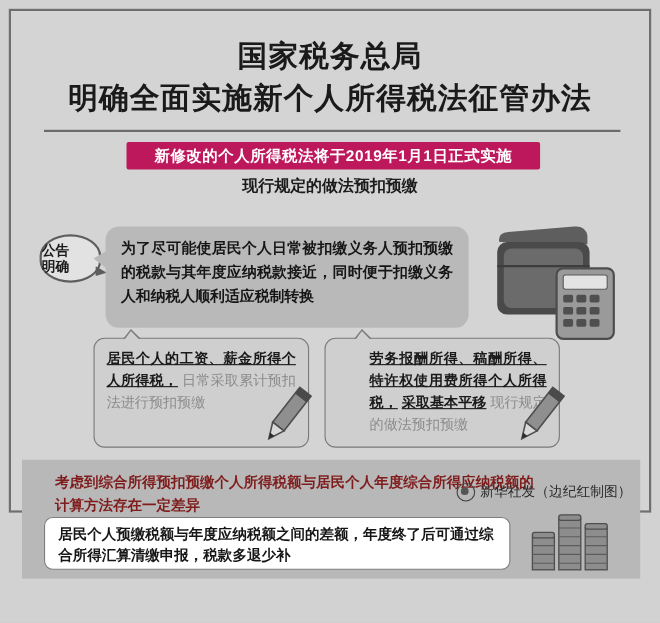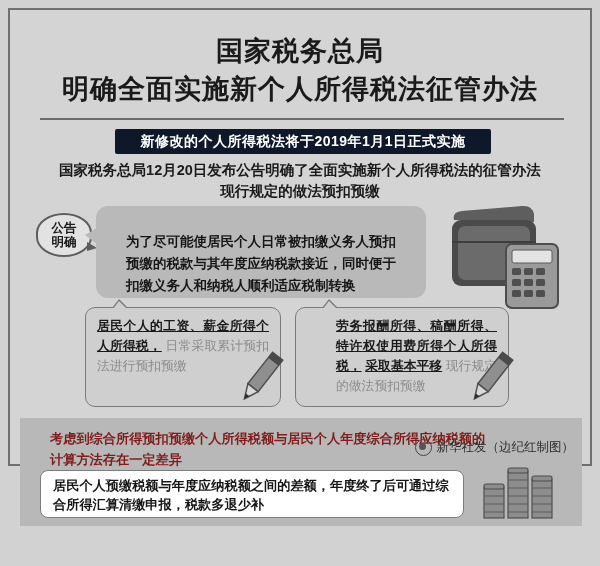--- a/index.html
+++ b/index.html
@@ -27,48 +27,48 @@
   .title-line{
     font-size:27px;font-weight:bold;color:#1a1a1a;line-height:38px;
     letter-spacing:1px;
   }
   .title-rule{
     position:absolute;left:30px;top:108px;width:524px;height:2px;background:#6b6b6b;
   }
   
   .black-bar{
     position:absolute;left:105px;top:119px;width:376px;height:25px;
-    background:#0f172a;border-radius:2px;
+    background:#be185d;border-radius:2px;
     display:flex;align-items:center;justify-content:center;
   }
   .black-bar span{color:#fff;font-size:14px;font-weight:bold;letter-spacing:0.5px;}
   .sub2{
     position:absolute;left:0;top:150px;width:100%;text-align:center;
     font-size:14.5px;color:#1b1b1b;line-height:21px;font-weight:bold;
   }
   
   .badge{
     position:absolute;left:26px;top:203px;width:52px;height:40px;
     border:2px solid #5d5d5d;border-radius:50%/45%;
     background:#e2e2e2;
-    display:flex;flex-direction:column;align-items:center;justify-content:center;
+    display:flex;flex-direction:column;align-items:flex-start;justify-content:center;
     font-size:12.5px;font-weight:bold;color:#1b1b1b;line-height:14px;
   }
   .badge .tail{
     position:absolute;right:-7px;bottom:4px;width:0;height:0;
     border-left:10px solid #5d5d5d;border-top:6px solid transparent;border-bottom:3px solid transparent;
   }
   
   .callout{
     position:absolute;left:86px;top:196px;width:330px;height:92px;
     background:#b9b9b9;border-radius:12px;
     padding:9px 14px;box-sizing:border-box;
   }
   .callout p{
-    margin:16px;font-size:13.5px;color:#161616;line-height:22px;text-align:justify;
+    margin:0;font-size:13.5px;color:#161616;line-height:22px;text-align:justify;
     font-weight:bold;
   }
   .callout .tail{
     position:absolute;left:-11px;top:22px;width:0;height:0;
     border-right:12px solid #b9b9b9;border-top:7px solid transparent;border-bottom:9px solid transparent;
   }
   
   .wallet{
     position:absolute;left:438px;top:192px;width:122px;height:110px;
   }
@@ -133,21 +133,20 @@
       <div class="title-block">
         <div class="title-line">国家税务总局</div>
         <div class="title-line">明确全面实施新个人所得税法征管办法</div>
       </div>
       <div class="title-rule"></div>
 
       <div class="black-bar">
         <span>新修改的个人所得税法将于2019年1月1日正式实施</span>
       </div>
       <div class="sub2">
-        <div>国家税务总局12月20日发布公告明确了全面实施新个人所得税法的征管办法</div>
         <div>现行规定的做法预扣预缴</div>
       </div>
 
       <div class="badge">
         <div>公告</div>
         <div>明确</div>
         <div class="tail"></div>
       </div>
 
       <div class="callout">

